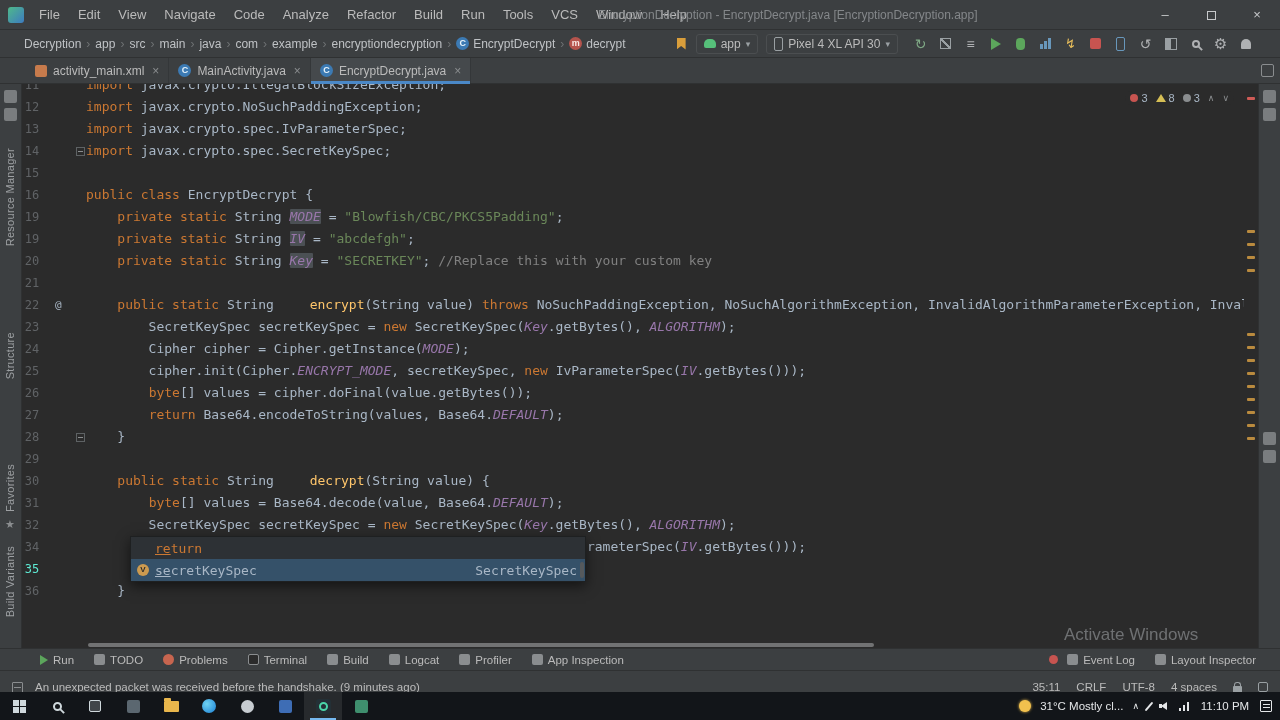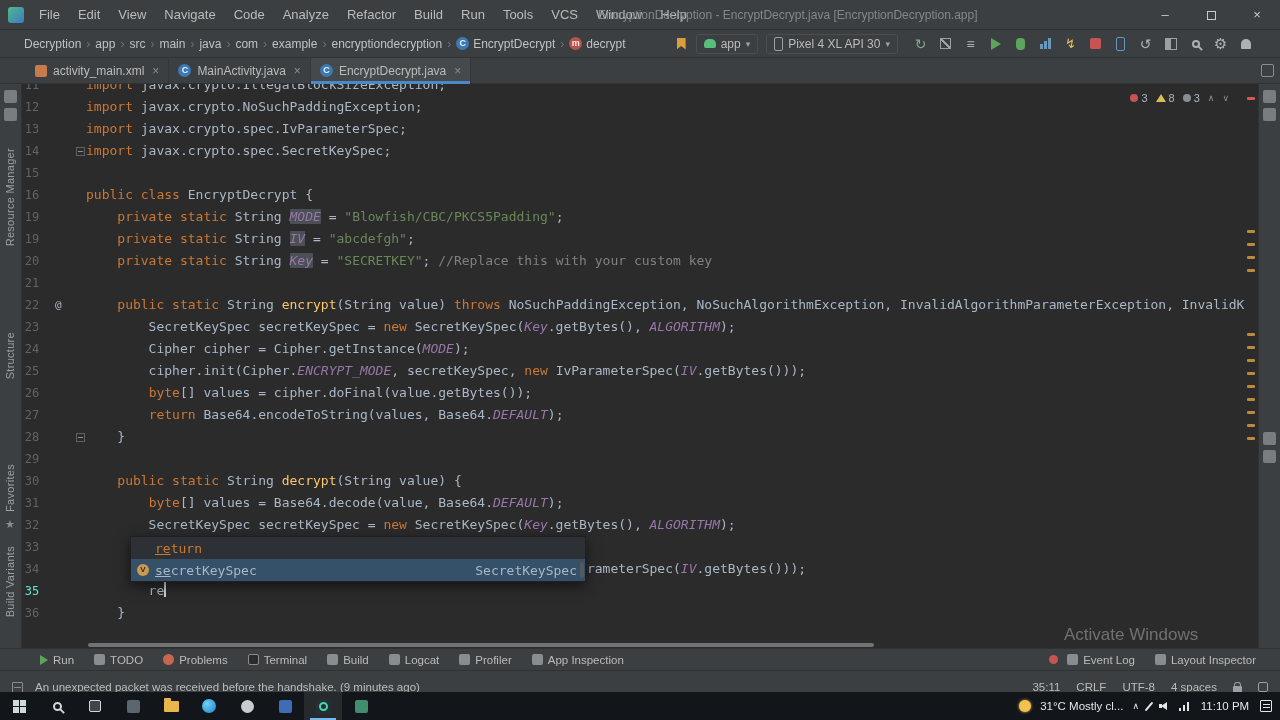--- a/index.html
+++ b/index.html
@@ -69,21 +69,21 @@
   .line{display:flex;height:22px;line-height:22px;font-size:13px;color:#A9B7C6;white-space:pre;}
   .ln{flex:0 0 20px;text-align:center;color:#606366;font-size:12px;}
   .ln.cur{color:#5eead4;}
   .gut{flex:0 0 44px;position:relative;}
   .codeln{flex:1;overflow:hidden;}
   .t-k{color:#CC7832;}
   .t-s{color:#6A8759;}
   .t-c{color:#808080;}
   .t-f{color:#9876AA;font-style:italic;}
   .t-fh{color:#9876AA;font-style:italic;background:#4B5054;border-radius:1px;}
-  .t-m{color:#FFC66B;}
+  .t-m{color:#FFC66B;margin-left:28px;}
   .t-i{color:#A9B7C6;}
   .caret-bar{display:inline-block;width:2px;height:15px;background:#CFD2D4;vertical-align:-2px;}
   .fold{position:absolute;left:34px;top:7px;width:9px;height:9px;border:1px solid #5E6264;background:#2B2B2B;}
   .fold::after{content:"";position:absolute;left:1px;right:1px;top:3px;height:1px;background:#8A8D8F;}
   .anno{position:absolute;left:13px;top:0;color:#A9B7C6;font-size:11px;line-height:22px;}
   .inspections{position:absolute;top:7px;right:24px;display:flex;align-items:center;gap:8px;font-size:11px;color:#A9B7C6;font-family:"Liberation Sans",sans-serif;background:rgba(43,43,43,.85);padding:1px 5px;border-radius:8px;}
   .insp-item{display:flex;align-items:center;gap:3px;}
   .dot-red{width:8px;height:8px;border-radius:50%;background:#C75450;}
   .tri-yellow{width:0;height:0;border-left:5px solid transparent;border-right:5px solid transparent;border-bottom:8px solid #D6BF55;}
   .dot-weak{width:8px;height:8px;border-radius:50%;background:#8A8D8F;}
@@ -339,21 +339,20 @@
       <div class="line"><span class="ln">23</span><span class="gut"></span><span class="codeln"><span class="t-d">        SecretKeySpec secretKeySpec = </span><span class="t-k">new </span><span class="t-d">SecretKeySpec(</span><span class="t-f">Key</span><span class="t-d">.getBytes(), </span><span class="t-f">ALGORITHM</span><span class="t-d">);</span></span></div>
       <div class="line"><span class="ln">24</span><span class="gut"></span><span class="codeln"><span class="t-d">        Cipher cipher = Cipher.</span><span class="t-i">getInstance</span><span class="t-d">(</span><span class="t-f">MODE</span><span class="t-d">);</span></span></div>
       <div class="line"><span class="ln">25</span><span class="gut"></span><span class="codeln"><span class="t-d">        cipher.init(Cipher.</span><span class="t-f">ENCRYPT_MODE</span><span class="t-d">, secretKeySpec, </span><span class="t-k">new </span><span class="t-d">IvParameterSpec(</span><span class="t-f">IV</span><span class="t-d">.getBytes()));</span></span></div>
       <div class="line"><span class="ln">26</span><span class="gut"></span><span class="codeln"><span class="t-d">        </span><span class="t-k">byte</span><span class="t-d">[] values = cipher.doFinal(value.getBytes());</span></span></div>
       <div class="line"><span class="ln">27</span><span class="gut"></span><span class="codeln"><span class="t-d">        </span><span class="t-k">return </span><span class="t-d">Base64.</span><span class="t-i">encodeToString</span><span class="t-d">(values, Base64.</span><span class="t-f">DEFAULT</span><span class="t-d">);</span></span></div>
       <div class="line"><span class="ln">28</span><span class="gut"><span class="fold"></span></span><span class="codeln"><span class="t-d">    }</span></span></div>
       <div class="line"><span class="ln">29</span><span class="gut"></span><span class="codeln"></span></div>
       <div class="line"><span class="ln">30</span><span class="gut"></span><span class="codeln"><span class="t-d">    </span><span class="t-k">public static </span><span class="t-d">String </span><span class="t-m">decrypt</span><span class="t-d">(String value) {</span></span></div>
       <div class="line"><span class="ln">31</span><span class="gut"></span><span class="codeln"><span class="t-d">        </span><span class="t-k">byte</span><span class="t-d">[] values = Base64.</span><span class="t-i">decode</span><span class="t-d">(value, Base64.</span><span class="t-f">DEFAULT</span><span class="t-d">);</span></span></div>
       <div class="line"><span class="ln">32</span><span class="gut"></span><span class="codeln"><span class="t-d">        SecretKeySpec secretKeySpec = </span><span class="t-k">new </span><span class="t-d">SecretKeySpec(</span><span class="t-f">Key</span><span class="t-d">.getBytes(), </span><span class="t-f">ALGORITHM</span><span class="t-d">);</span></span></div>
-      <div class="line"><span class="ln">33</span><span class="gut"></span><span class="codeln"><span class="t-d">        Cipher cipher = Cipher.</span><span class="t-i">getInstance</span><span class="t-d">(</span><span class="t-f">MODE</span><span class="t-d">);</span></span></div>
       <div class="line"><span class="ln">34</span><span class="gut"></span><span class="codeln"><span class="t-d">        cipher.init(Cipher.</span><span class="t-f">DECRYPT_MODE</span><span class="t-d">, secretKeySpec, </span><span class="t-k">new </span><span class="t-d">IvParameterSpec(</span><span class="t-f">IV</span><span class="t-d">.getBytes()));</span></span></div>
       <div class="line"><span class="ln cur">35</span><span class="gut"></span><span class="codeln"><span class="t-d">        re</span><span class="caret-bar"></span></span></div>
       <div class="line"><span class="ln">36</span><span class="gut"></span><span class="codeln"><span class="t-d">    }</span></span></div>
     </div>
   <div class="inspections">
     <span class="insp-item">
         <i class="dot-red"></i>
         <span>3</span>
       </span>
     <span class="insp-item">

